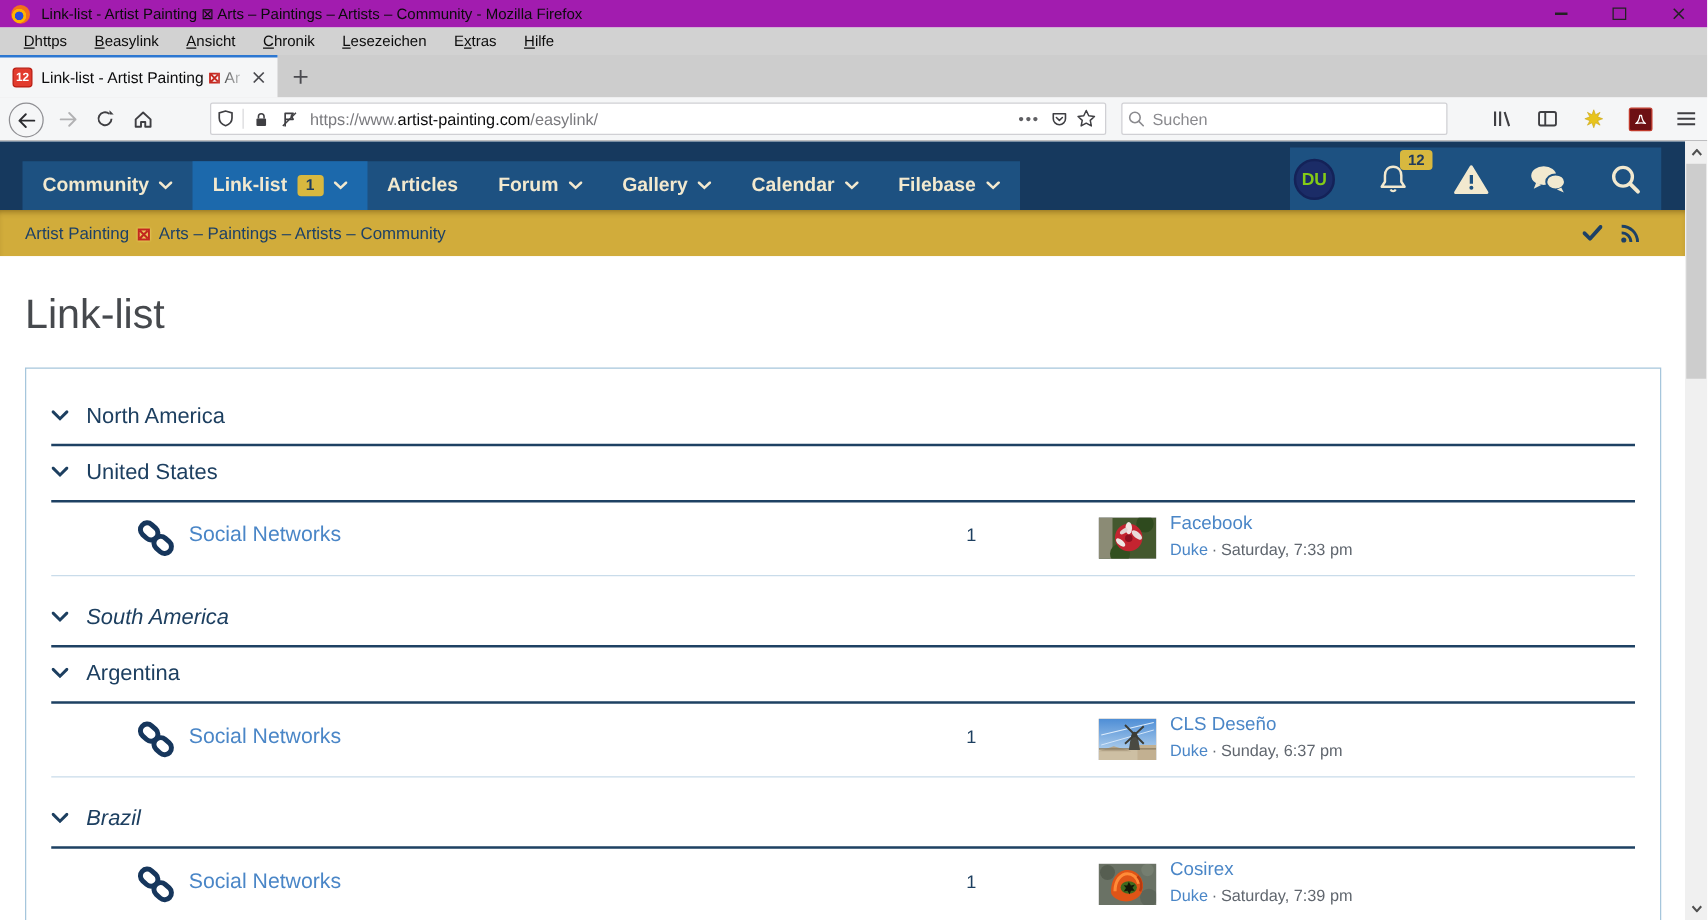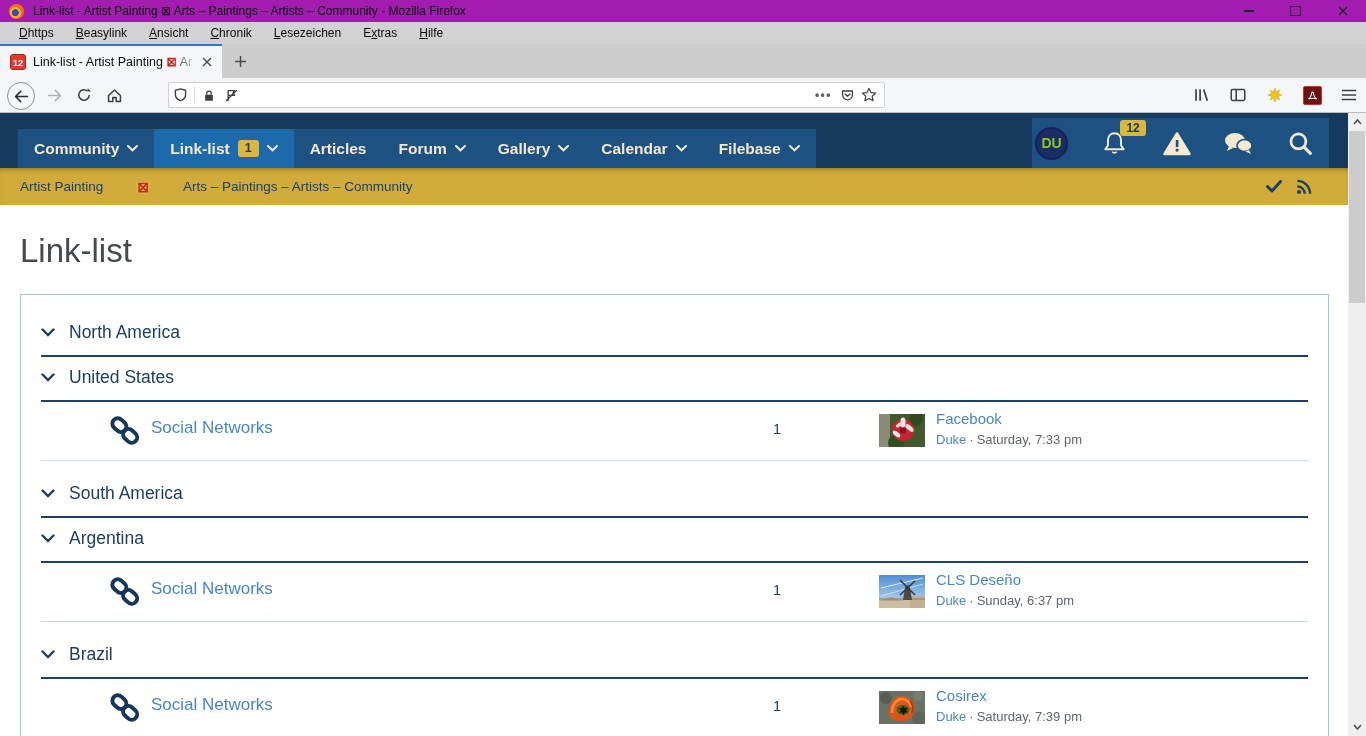--- a/index.html
+++ b/index.html
@@ -58,30 +58,30 @@
   .sitenav{position:absolute;top:0;left:0;right:0;height:55px;background:#16395e;}
   .menublock{position:absolute;left:18px;bottom:0;height:39px;background:#1d5181;display:flex;align-items:stretch;}
   .nav-item{display:flex;align-items:center;gap:8px;padding:0 16px;color:#f2e9cf;font-size:15.5px;font-weight:600;white-space:nowrap;}
   .nav-item.active{background:#1c69ac;}
   .nav-badge{background:#d8b83f;color:#1d3c5e;font-size:12.5px;font-weight:700;padding:2px 7px;border-radius:3px;line-height:1.1;}
   .userblock{position:absolute;left:1032px;bottom:0;width:297px;height:50px;background:#1d5181;display:flex;align-items:center;justify-content:space-between;box-sizing:border-box;padding:0 14px 0 3px;}
   .avatar{width:33px;height:33px;border-radius:50%;background:#1b2c67;border:2px solid #142258;box-sizing:border-box;color:#84cc16;font-size:14px;font-weight:700;display:flex;align-items:center;justify-content:center;}
   .up-btn{position:relative;width:30px;height:30px;display:flex;align-items:center;justify-content:center;}
   .bell-badge{position:absolute;top:-8px;right:-16px;background:#d8b83f;color:#203a5c;font-size:12px;font-weight:700;padding:1px 6px;border-radius:3px;}
 
-  .crumb{position:absolute;top:55px;left:0;right:0;height:37px;background:#d1ac3b;display:flex;align-items:center;box-sizing:border-box;padding:0 20px;font-size:13.5px;color:#1d4066;box-shadow:inset 0 4px 5px -3px rgba(70,45,0,.5);gap:28px;}
+  .crumb{position:absolute;top:55px;left:0;right:0;height:37px;background:#d1ac3b;display:flex;align-items:center;box-sizing:border-box;padding:0 20px;font-size:13.5px;color:#1d4066;box-shadow:inset 0 4px 5px -3px rgba(70,45,0,.5);}
   .crumb .c-sym{color:#c3271e;margin:0 6px;font-size:14px;font-weight:bold;text-shadow:0 0 2px #ffe27a;}
   .crumb-icons{margin-left:auto;display:flex;gap:14px;align-items:center;padding-right:16px;}
 
   .main{position:absolute;top:92px;left:0;right:0;bottom:0;background:#fff;}
   .page-title{position:absolute;left:20px;top:27px;margin:0;font-size:33px;font-weight:300;color:#46494d;}
 
   .card{position:absolute;left:20px;top:89px;width:1309px;height:539px;box-sizing:border-box;border:1px solid #a6c6dc;background:#fff;padding:17px 20px 0;overflow:hidden;}
   .cat{display:flex;align-items:center;gap:14px;padding:10px 0 12px;border-bottom:2px solid #1e4163;color:#1d3f60;font-size:17.5px;}
-  .lrow + .cat{margin-top:12px;}
+  .lrow + .cat{margin-top:12px;font-style:italic;}
   .lrow{position:relative;height:58px;border-bottom:1px solid #c9dcea;}
   .chain{position:absolute;left:68px;top:13px;}
   .sn{position:absolute;left:110px;top:16px;font-size:17px;color:#4a86c7;text-decoration:none;cursor:pointer;}
   .cnt{position:absolute;left:725px;top:19px;width:22px;text-align:center;font-size:14.5px;color:#1d3f60;}
   .thumb{position:absolute;left:838px;top:12px;width:46px;height:33px;overflow:hidden;background:#888;}
   .info{position:absolute;left:895px;top:8px;}
   .ltitle{display:block;font-size:15px;color:#4a86c7;text-decoration:none;cursor:pointer;}
   .meta{font-size:13px;color:#60666e;margin-top:5px;}
   .meta a{color:#4a86c7;text-decoration:none;cursor:pointer;}
   .meta .dot{margin:0 3px;}
@@ -177,34 +177,44 @@
             <rect x="4.5" y="9" width="11" height="8.5" rx="1.2" fill="#3f3f43"></rect>
             <path d="M6.8 9V6.8a3.2 3.2 0 0 1 6.4 0V9" fill="none" stroke="#3f3f43" stroke-width="1.8"></path>
           </svg>
       </span>
       <span class="ub-ico">
         <svg width="15" height="15" viewBox="0 0 20 20">
             <path d="M5.5 17.5V3.5h8.5l-2 3.2 2 3.2H5.5" fill="none" stroke="#3f3f43" stroke-width="1.8" stroke-linejoin="round"></path>
             <path d="M3 17L17 3" stroke="#3f3f43" stroke-width="1.6"></path>
           </svg>
       </span>
+      <span class="url-text"><span class="u-g">https://www.</span><span class="u-d">artist-painting.com</span><span class="u-g">/easylink/</span></span>
       <span class="dots">•••</span>
       <span class="ub-ico">
         <svg width="15" height="15" viewBox="0 0 20 20">
             <path d="M3.5 4h13v5.2a6.5 6.5 0 0 1-13 0z" fill="none" stroke="#3f3f43" stroke-width="1.7" stroke-linejoin="round"></path>
             <path d="M6.8 8l3.2 3 3.2-3" fill="none" stroke="#3f3f43" stroke-width="1.7" stroke-linecap="round" stroke-linejoin="round"></path>
           </svg>
       </span>
       <span class="ub-ico" style="margin-right:4px;">
         <svg width="16" height="16" viewBox="0 0 20 20">
             <path d="M10 1.8l2.5 5.2 5.7.7-4.2 3.9 1.1 5.6L10 14.4l-5.1 2.8 1.1-5.6L1.8 7.7l5.7-.7z" fill="none" stroke="#3f3f43" stroke-width="1.5" stroke-linejoin="round"></path>
           </svg>
       </span>
     </div>
 
+    <div class="searchbar">
+      <span class="ub-ico">
+        <svg width="14" height="14" viewBox="0 0 20 20">
+            <circle cx="8.5" cy="8.5" r="6" fill="none" stroke="#8a8a8e" stroke-width="1.8"></circle>
+            <path d="M13 13l5 5" stroke="#8a8a8e" stroke-width="1.8" stroke-linecap="round"></path>
+          </svg>
+      </span>
+      <input type="text" placeholder="Suchen" style="">
+    </div>
 
     <div class="tb-right">
       <span class="tbr-btn">
         <svg width="18" height="18" viewBox="0 0 20 20">
             <path d="M4.5 3.5v13M9 3.5v13M13 4l4 12.5" fill="none" stroke="#3f3f43" stroke-width="1.9"></path>
           </svg>
       </span>
       <span class="tbr-btn">
         <svg width="18" height="18" viewBox="0 0 20 20">
             <rect x="2.5" y="4" width="15" height="12" rx="1.5" fill="none" stroke="#3f3f43" stroke-width="1.7"></rect>

